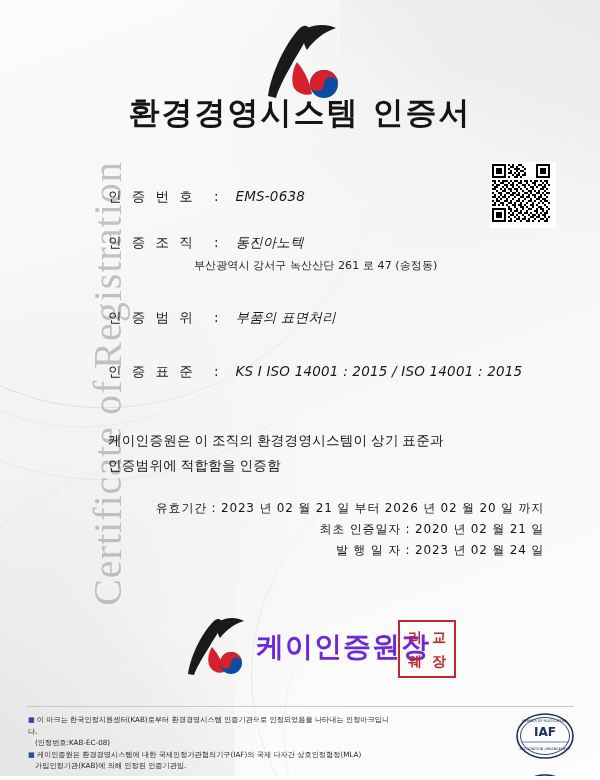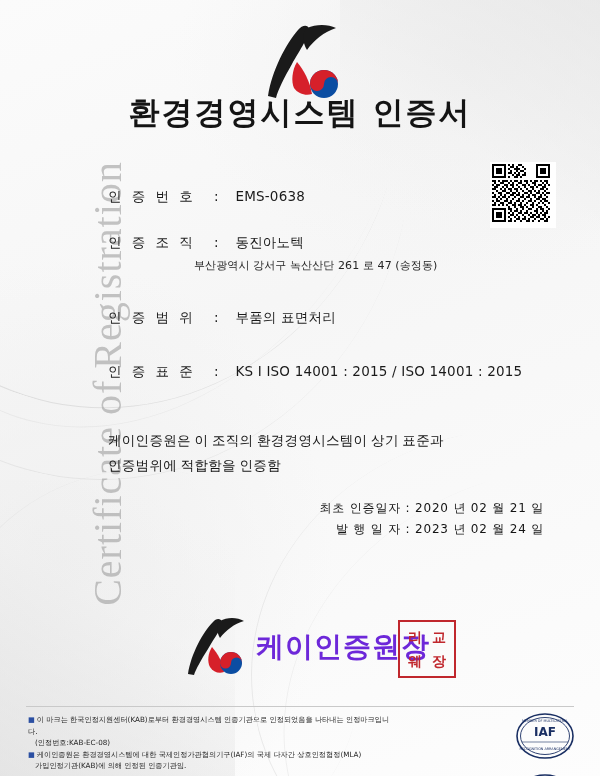--- a/index.html
+++ b/index.html
@@ -120,20 +120,21 @@
     letter-spacing: 3px;
     white-space: nowrap;
   }
   .f-colon {
     font-size: 13.5px;
     padding: 0 1px 0 2px;
   }
   .f-value {
     font-size: 13.5px;
     letter-spacing: 0.2px;
+    font-style: italic;
   }
   .f-sub {
     margin-left: 86px;
     margin-top: 2px;
     font-size: 11px;
     color: #242424;
     letter-spacing: 0.1px;
   }
   .gap-a { margin-top: 28px; }
   .gap-b { margin-top: 36px; }
@@ -535,20 +536,21 @@
     </div>
 
   </div>
 
   <div class="statement">
     <div>케이인증원은  이  조직의  환경경영시스템이  상기  표준과</div>
     <div>인증범위에  적합함을  인증함</div>
   </div>
 
   <div class="dates">
+    <div>유효기간 : 2023 년  02 월  21 일  부터  2026 년  02 월  20 일  까지</div>
     <div>최초  인증일자  :  2020 년  02 월  21 일</div>
     <div>발  행  일  자  :  2023 년  02 월  24 일</div>
   </div>
 
   <div class="sig-logo">
     <svg viewBox="0 0 72 62" width="72" height="62">
       <path d="M12 58 C15 38 27 16 37 6 C40 2 45 2 46 6 C47 11 38 22 32 33 C25 44 20 53 18 59 Z" fill="#1a1a1a"></path>
       <path d="M44 5 C51 1 61 1 68 5 C58 8 50 14 44 22 C40 15 40 8 44 5 Z" fill="#1a1a1a"></path>
       <path d="M36 31 C42 38 47 47 48 56 C43 58 37 56 34 51 C31 46 32 37 36 31 Z" fill="#d6202a"></path>
       <circle cx="55" cy="47" r="11" fill="#0b4da2"></circle>

